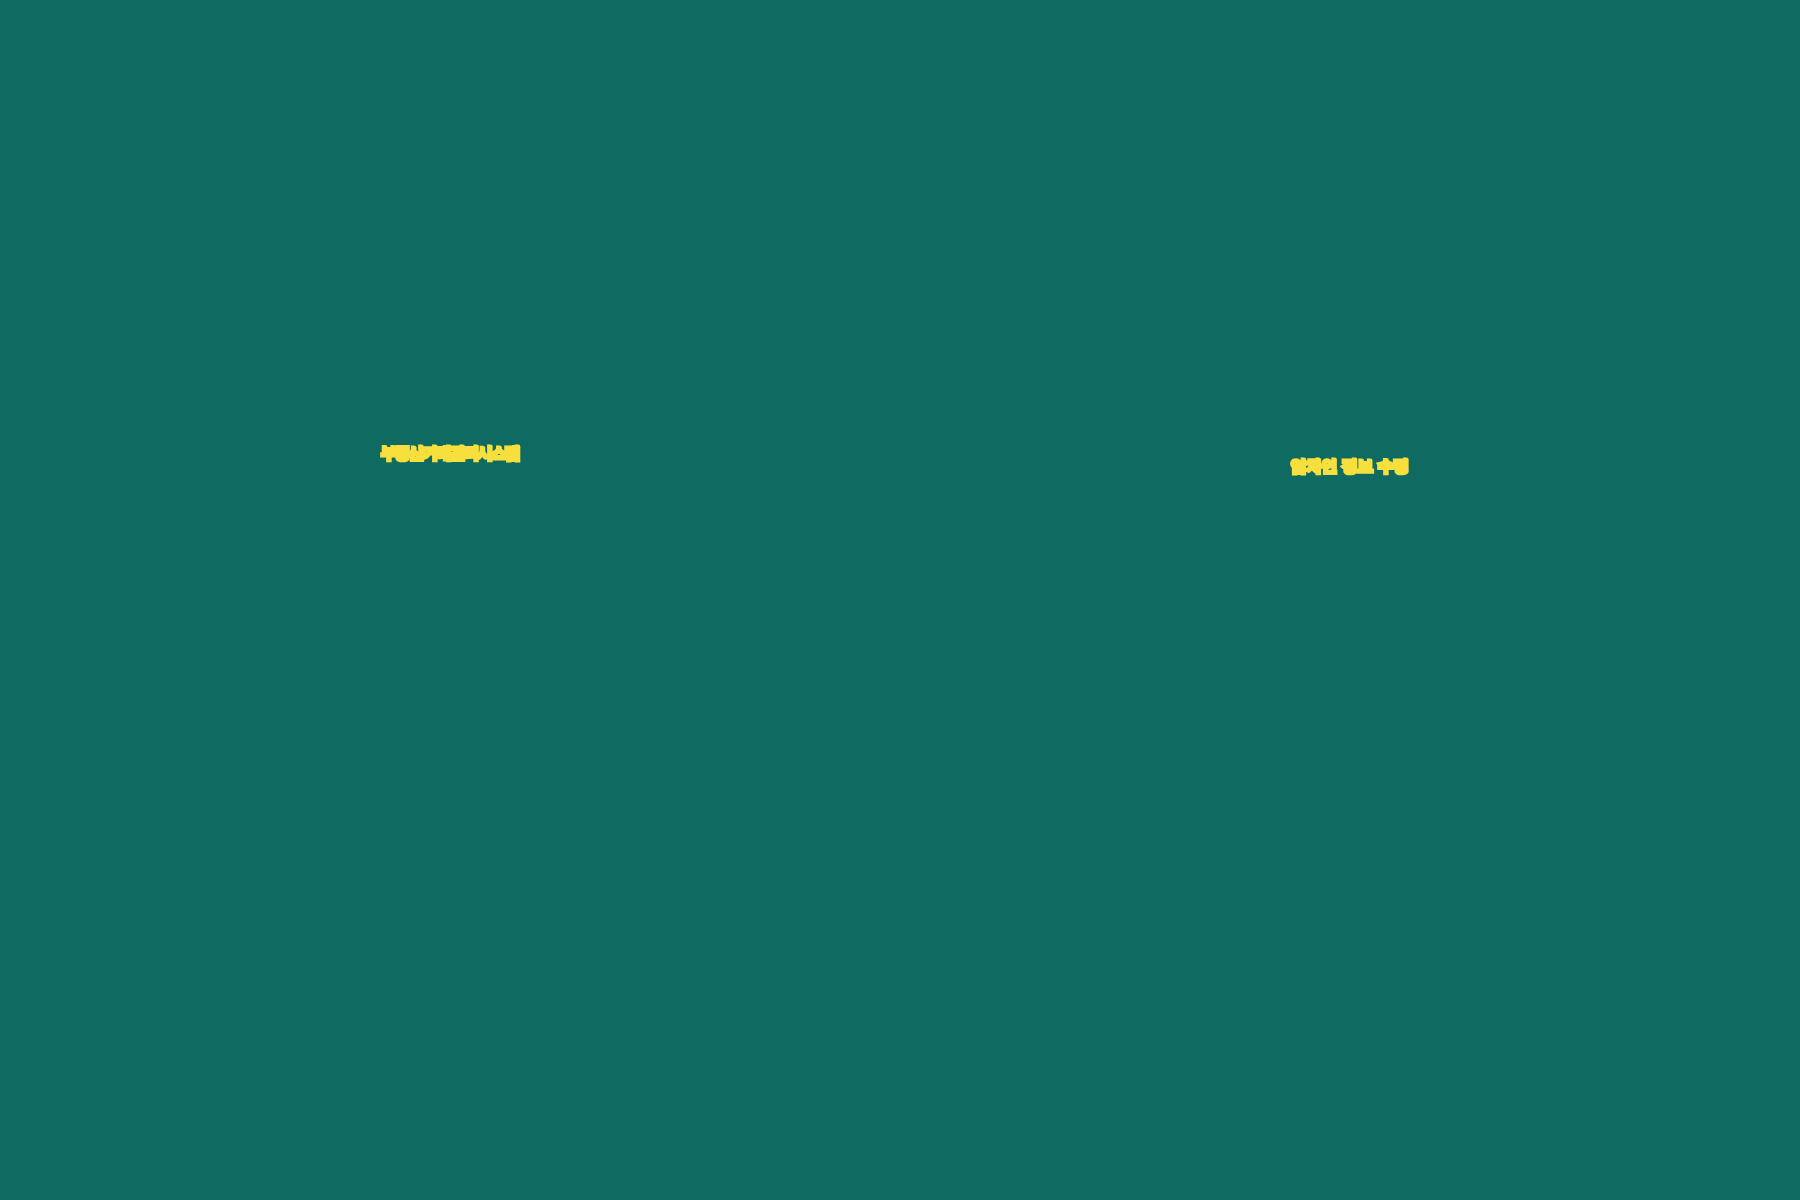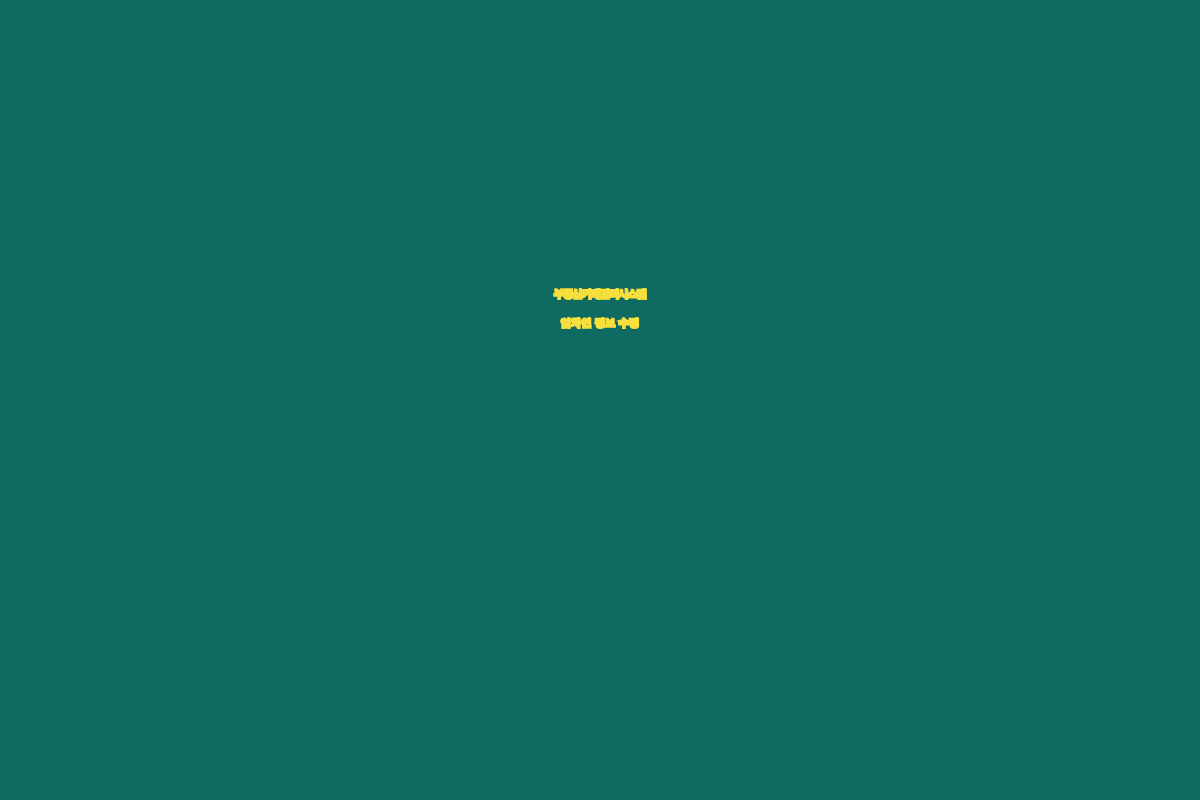--- a/index.html
+++ b/index.html
@@ -29,21 +29,21 @@
     box-sizing: border-box;
   }
 
   
   #title-block {
     position: absolute;
     left: 0;
     right: 0;
     top: 288px;
     display: flex;
-    flex-direction: column;
+    flex-direction: row;
     align-items: center;
     justify-content: flex-start;
     text-align: center;
     user-select: none;
   }
 
   .title-line {
     display: block;
     width: 100%;
     text-align: center;

